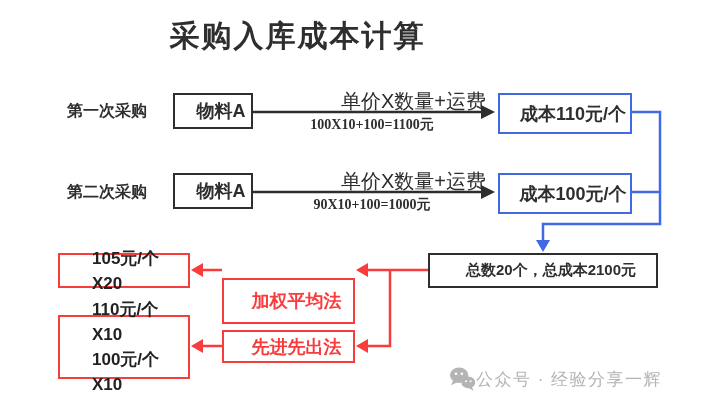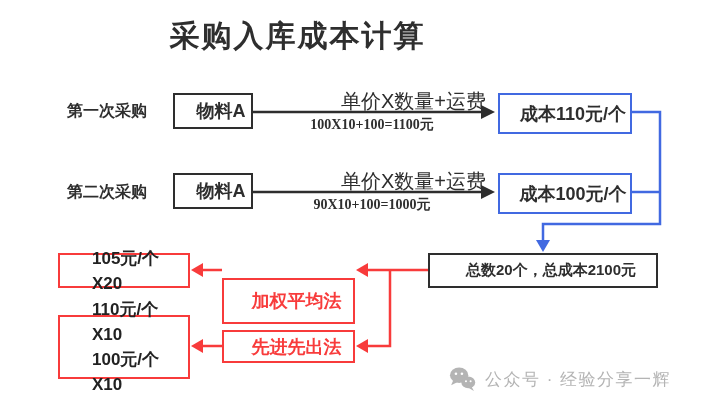--- a/index.html
+++ b/index.html
@@ -38,21 +38,21 @@
     white-space:nowrap; color:var(--dark);
   }
   .formula.top{font-size:20px; font-weight:400;text-align:right;}
   .formula.bottom{font-size:14px; font-weight:600;font-family:Liberation Serif, serif;}
   .total-box{left:428px; top:253px; width:230px; height:35px; font-size:15px; font-weight:700;}
   .method-box{left:222px; width:133px; font-size:18px; font-weight:700; color:var(--red);}
   .calc-box{left:58px; width:132px; font-size:17px; font-weight:600; color:#222;}
   .calc-box .lines{line-height:25px;margin-left:16px;}
   .watermark{
     position:absolute; z-index:1; left:449px; top:366px; display:flex;
-    align-items:center; gap:9px;
+    align-items:center; 
   }
   .watermark .wm-text{
     font-size:17px; color:var(--gray); letter-spacing:1.5px; white-space:nowrap;
   }
 </style>
 </head>
 <body>
 
 <div class="canvas">
 

